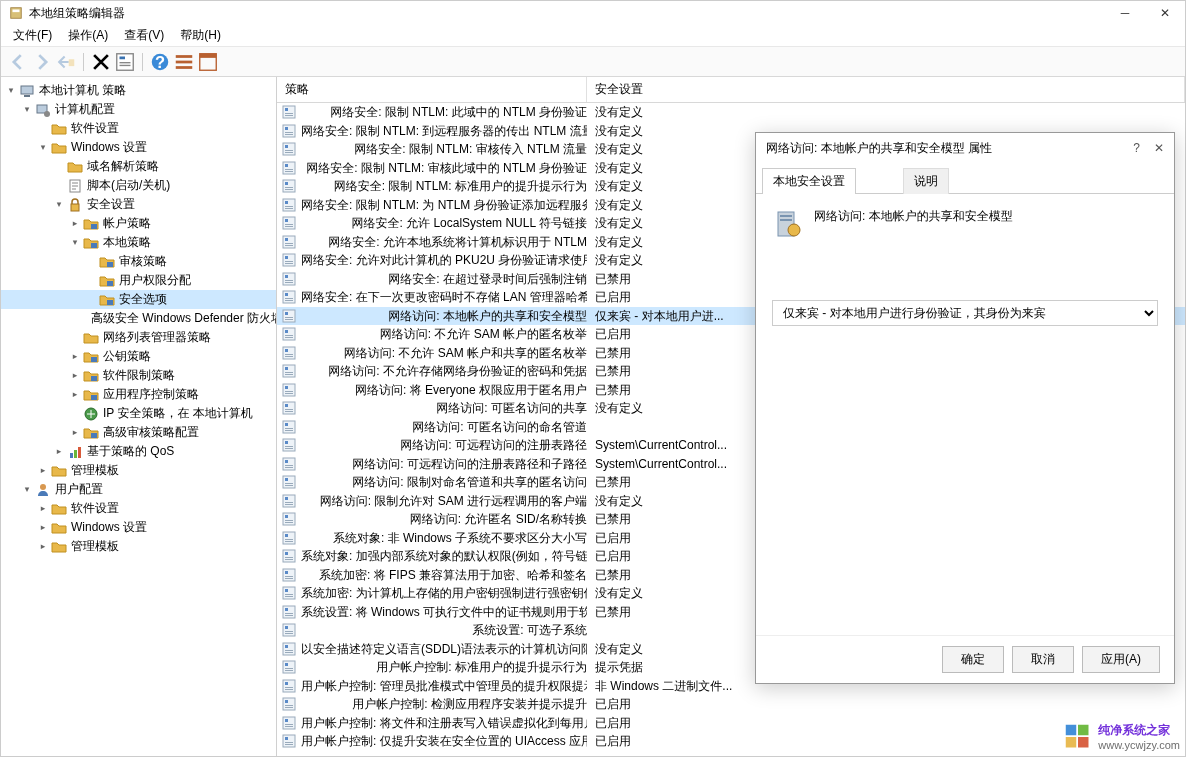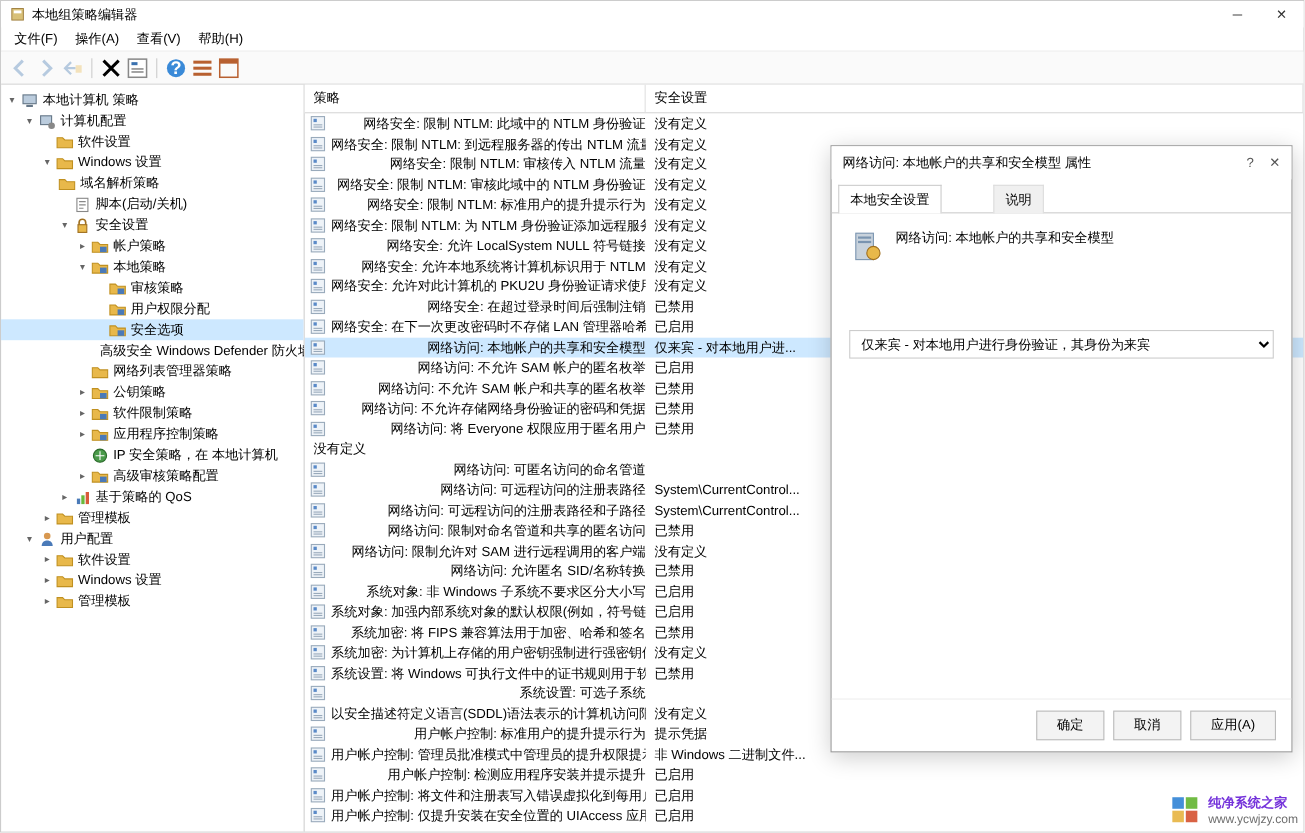--- a/index.html
+++ b/index.html
@@ -161,21 +161,21 @@
         </div>
         <div class="tree-item" style="padding-left: 36px;">
           <span class="twisty">▾</span>
           <span class="ticon">
             <svg viewBox="0 0 16 16">
               <path d="M1 4h5l2 2h7v7H1z" fill="#e8b84a" stroke="#c09020"></path>
             </svg>
           </span>
           <span>Windows 设置</span>
         </div>
-        <div class="tree-item" style="padding-left: 38px;">
+        <div class="tree-item" style="padding-left: 52px;">
           <span class="twisty"> </span>
           <span class="ticon">
             <svg viewBox="0 0 16 16">
               <path d="M1 4h5l2 2h7v7H1z" fill="#e8b84a" stroke="#c09020"></path>
             </svg>
           </span>
           <span>域名解析策略</span>
         </div>
         <div class="tree-item" style="padding-left: 52px;">
           <span class="twisty"> </span>
@@ -598,20 +598,31 @@
                   <rect x="4" y="4" width="3" height="3" fill="#5a8ac8"></rect>
                   <rect x="4" y="9" width="8" height="1" fill="#9ab"></rect>
                   <rect x="4" y="11" width="8" height="1" fill="#9ab"></rect>
                 </svg>
               </span>
               <span>网络访问: 将 Everyone 权限应用于匿名用户</span>
             </div>
             <div class="c1">已禁用</div>
           </div>
           <div class="row">
+            <div class="c0">
+              <span class="ricon">
+                <svg viewBox="0 0 16 16">
+                  <rect x="2" y="2" width="12" height="12" fill="#eef3f8" stroke="#9ab"></rect>
+                  <rect x="4" y="4" width="3" height="3" fill="#5a8ac8"></rect>
+                  <rect x="4" y="9" width="8" height="1" fill="#9ab"></rect>
+                  <rect x="4" y="11" width="8" height="1" fill="#9ab"></rect>
+                </svg>
+              </span>
+              <span>网络访问: 可匿名访问的共享</span>
+            </div>
             <div class="c1">没有定义</div>
           </div>
           <div class="row">
             <div class="c0">
               <span class="ricon">
                 <svg viewBox="0 0 16 16">
                   <rect x="2" y="2" width="12" height="12" fill="#eef3f8" stroke="#9ab"></rect>
                   <rect x="4" y="4" width="3" height="3" fill="#5a8ac8"></rect>
                   <rect x="4" y="9" width="8" height="1" fill="#9ab"></rect>
                   <rect x="4" y="11" width="8" height="1" fill="#9ab"></rect>

